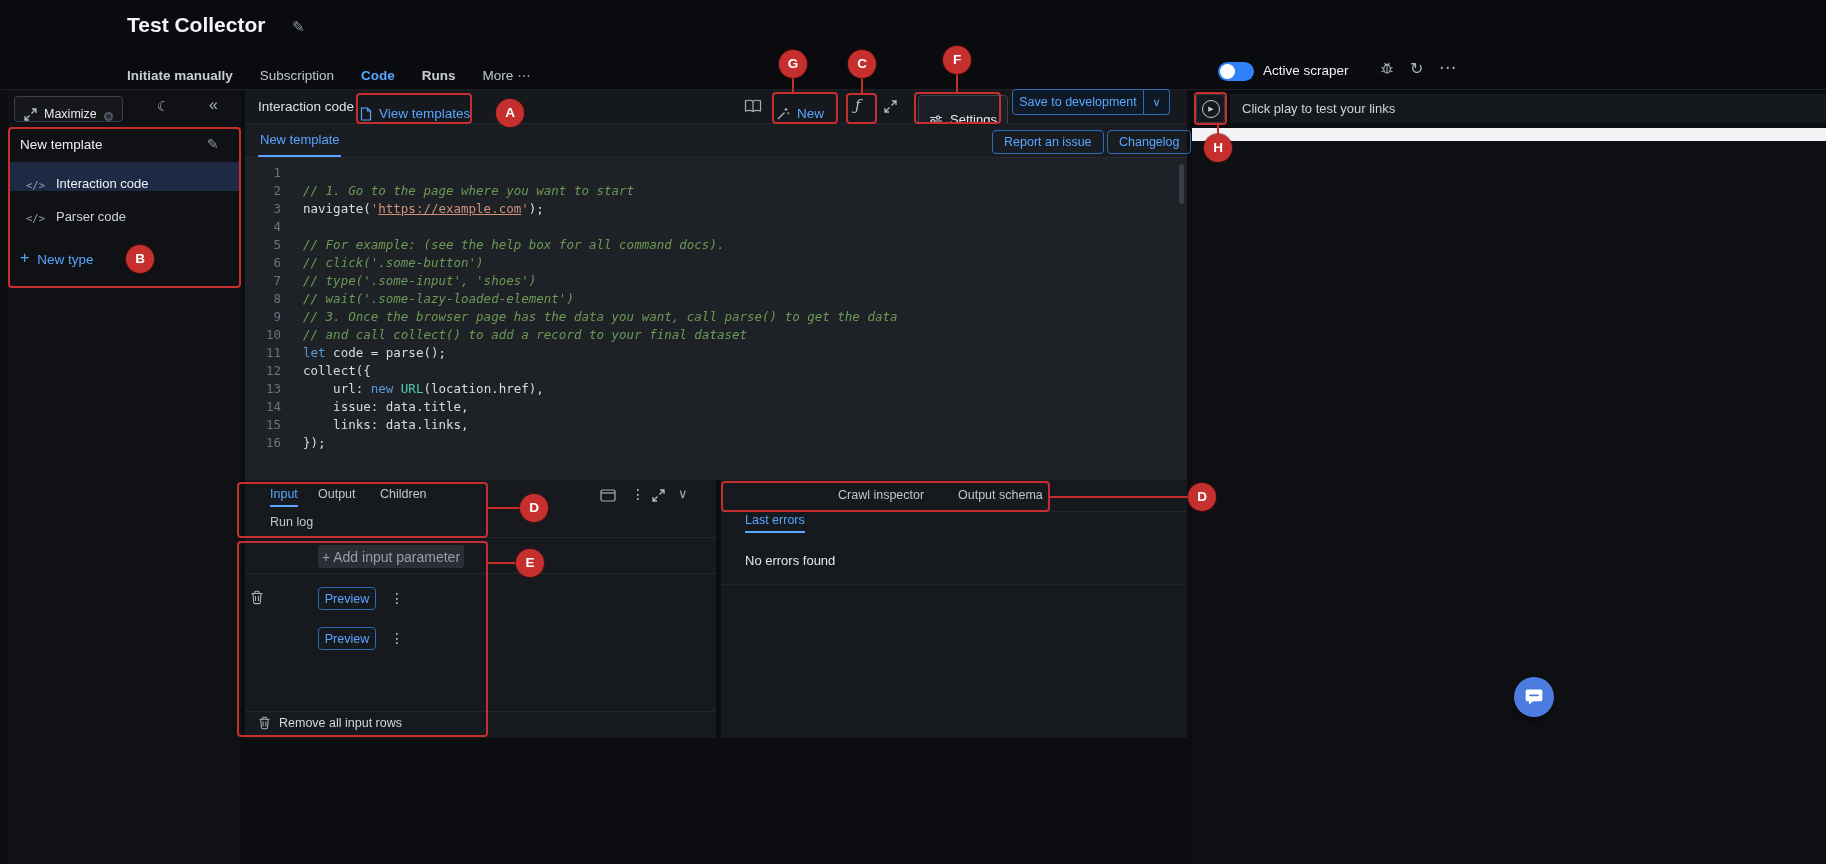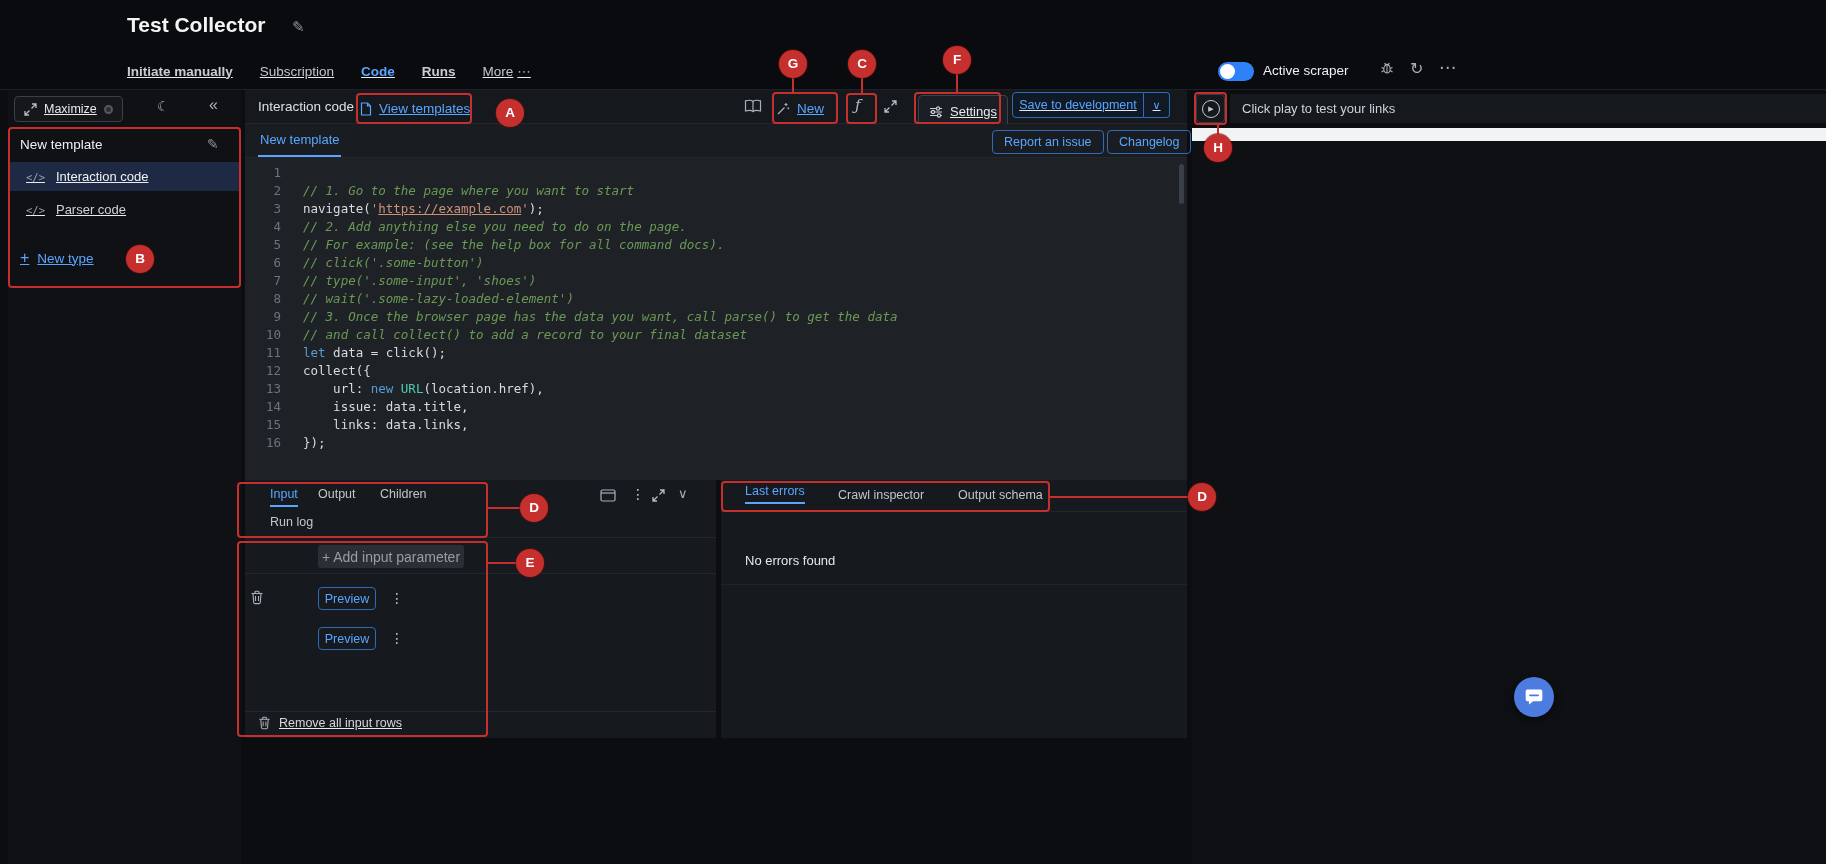--- a/index.html
+++ b/index.html
@@ -3,21 +3,21 @@
 <meta charset="utf-8">
 <style>
   * { margin:0; padding:0; box-sizing:border-box; }
   html,body { background:#08090c; }
   .app {
     position:relative; width:1826px; height:864px; overflow:hidden;
     background:#0b0d10; color:#e8eaed;
     font-family:"Liberation Sans","DejaVu Sans",sans-serif; font-size:13px;
   }
   .abs { position:absolute; }
-  .flex { display:flex; align-items:center;text-decoration:underline; }
+  .flex { display:flex; align-items:flex-end; }
 
   
   .header { left:0; top:0; width:1826px; height:90px; background:#0a0b0e; border-bottom:1px solid #1d2126; }
   .page-title { left:127px; top:13px; font-size:21px; font-weight:700; color:#f2f4f6; }
   .title-edit { left:292px; top:18px; font-size:15px; color:#8b9199; cursor:pointer; }
   .nav { left:127px; top:59px; height:24px; gap:27px; }
   .nav-item { font-size:13.5px; color:#c9cdd2; font-weight:600; cursor:pointer; }
   .nav-item.dim { color:#c2c6cb; font-weight:400; }
   .nav-item.active { color:#58a6ff; font-weight:700; }
   .more-dots { color:#9aa0a6; margin-left:4px; }
@@ -230,21 +230,20 @@
         <div class="code-line">
           <span class="ln">2</span>
           <span class="code-text"><span class="tok-comment">// 1. Go to the page where you want to start</span></span>
         </div>
         <div class="code-line">
           <span class="ln">3</span>
           <span class="code-text"><span class="tok-plain">navigate(</span><span class="tok-str">'</span><span class="tok-strlink">https://example.com</span><span class="tok-str">'</span><span class="tok-plain">);</span></span>
         </div>
         <div class="code-line">
           <span class="ln">4</span>
-          <span class="code-text"><span class="tok-comment">// 2. Add anything else you need to do on the page.</span></span>
         </div>
         <div class="code-line">
           <span class="ln">5</span>
           <span class="code-text"><span class="tok-comment">// For example: (see the help box for all command docs).</span></span>
         </div>
         <div class="code-line">
           <span class="ln">6</span>
           <span class="code-text"><span class="tok-comment">// click('.some-button')</span></span>
         </div>
         <div class="code-line">
@@ -258,21 +257,21 @@
         <div class="code-line">
           <span class="ln">9</span>
           <span class="code-text"><span class="tok-comment">// 3. Once the browser page has the data you want, call parse() to get the data</span></span>
         </div>
         <div class="code-line">
           <span class="ln">10</span>
           <span class="code-text"><span class="tok-comment">// and call collect() to add a record to your final dataset</span></span>
         </div>
         <div class="code-line">
           <span class="ln">11</span>
-          <span class="code-text"><span class="tok-kw">let </span><span class="tok-plain">data = click();</span></span>
+          <span class="code-text"><span class="tok-kw">let </span><span class="tok-plain">code = parse();</span></span>
         </div>
         <div class="code-line">
           <span class="ln">12</span>
           <span class="code-text"><span class="tok-plain">collect({</span></span>
         </div>
         <div class="code-line">
           <span class="ln">13</span>
           <span class="code-text"><span class="tok-plain">    url: </span><span class="tok-kw">new </span><span class="tok-type">URL</span><span class="tok-plain">(location.href),</span></span>
         </div>
         <div class="code-line">
@@ -328,21 +327,21 @@
     <svg width="13" height="14" viewBox="0 0 14 15" fill="none" stroke="#aab0b8" stroke-width="1.1">
       <path d="M1.5 3.5h11"></path>
         <path d="M5 3.5V2.2a1 1 0 0 1 1-1h2a1 1 0 0 1 1 1v1.3"></path>
       <path d="M3 3.5l.7 9a1.2 1.2 0 0 0 1.2 1.1h4.2a1.2 1.2 0 0 0 1.2-1.1l.7-9"></path>
         <path d="M5.5 6v5M8.5 6v5"></path>
     </svg>
     <span class="lbl">Remove all input rows</span>
   </div>
 
   <div class="abs panel br-panel"></div>
-  <span class="abs ptab active" style="left:745px; top:484px;">Last errors</span>
+  <span class="abs ptab active" style="left:745px; top:513px;">Last errors</span>
   <span class="abs ptab" style="left:838px; top:488px;">Crawl inspector</span>
   <span class="abs ptab" style="left:958px; top:488px;">Output schema</span>
   <div class="abs divider" style="left:721px; top:511px; width:466px;"></div>
   <div class="abs no-errors">No errors found</div>
   <div class="abs divider" style="left:721px; top:584px; width:466px; background:#20242a;"></div>
 
   <div class="abs play-box">
     <span class="play-ring">
         <span>▶</span>
       </span>

